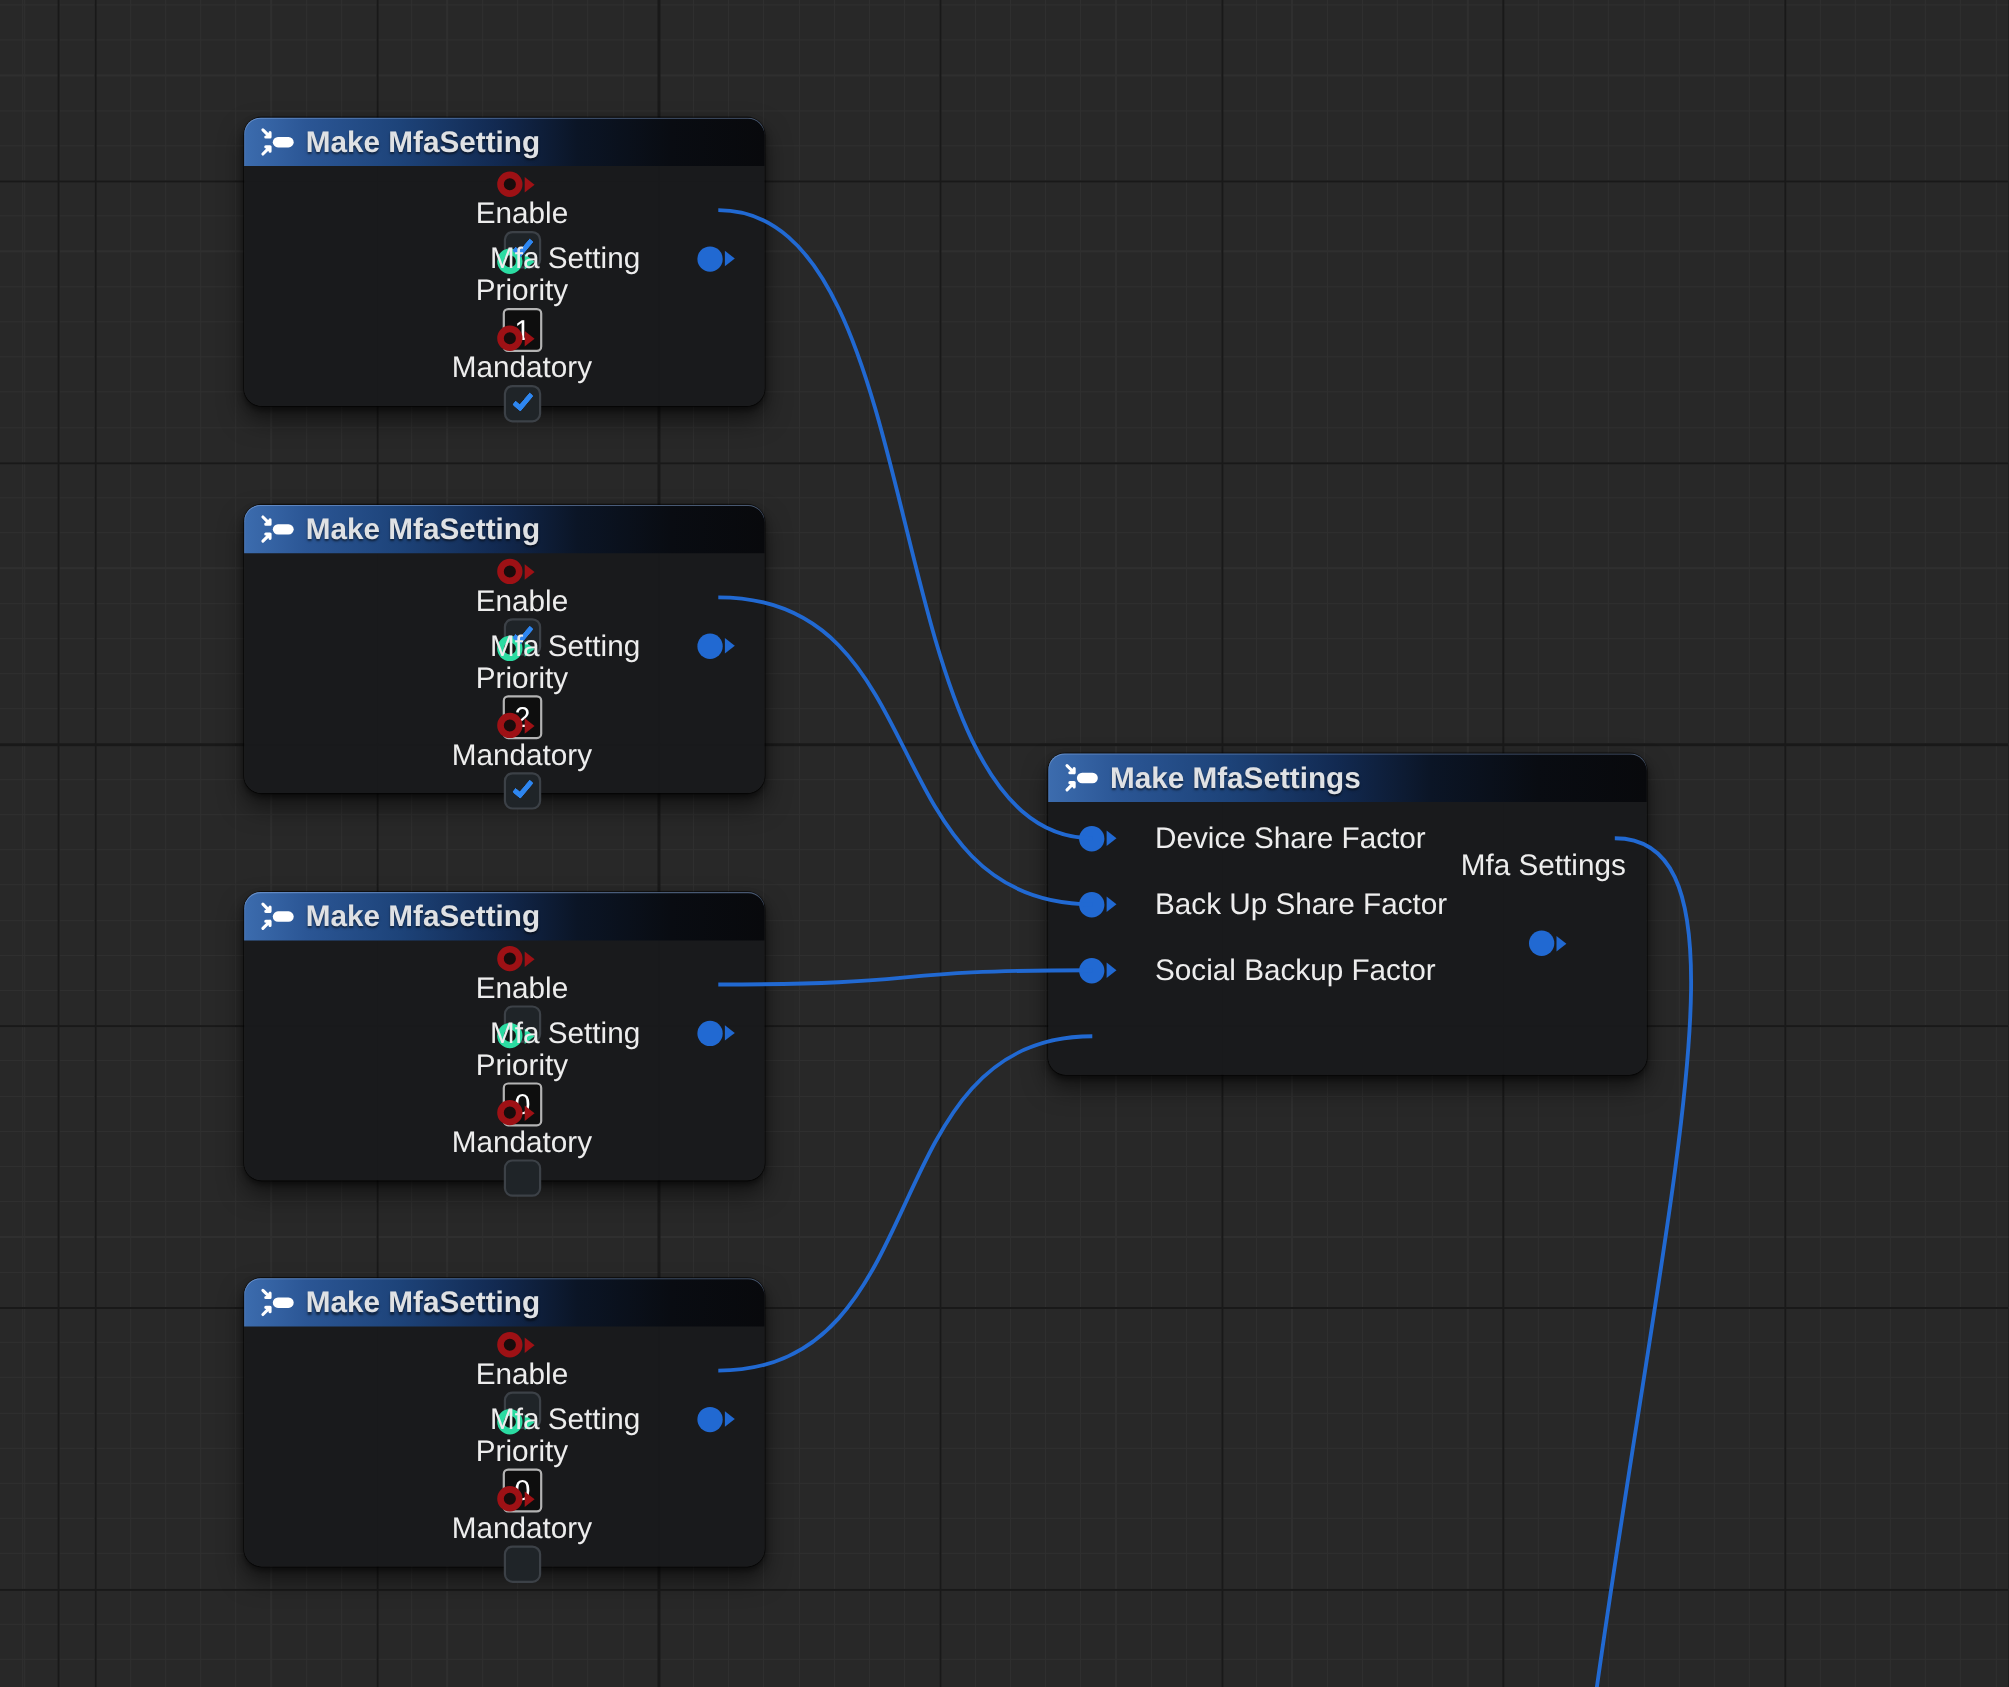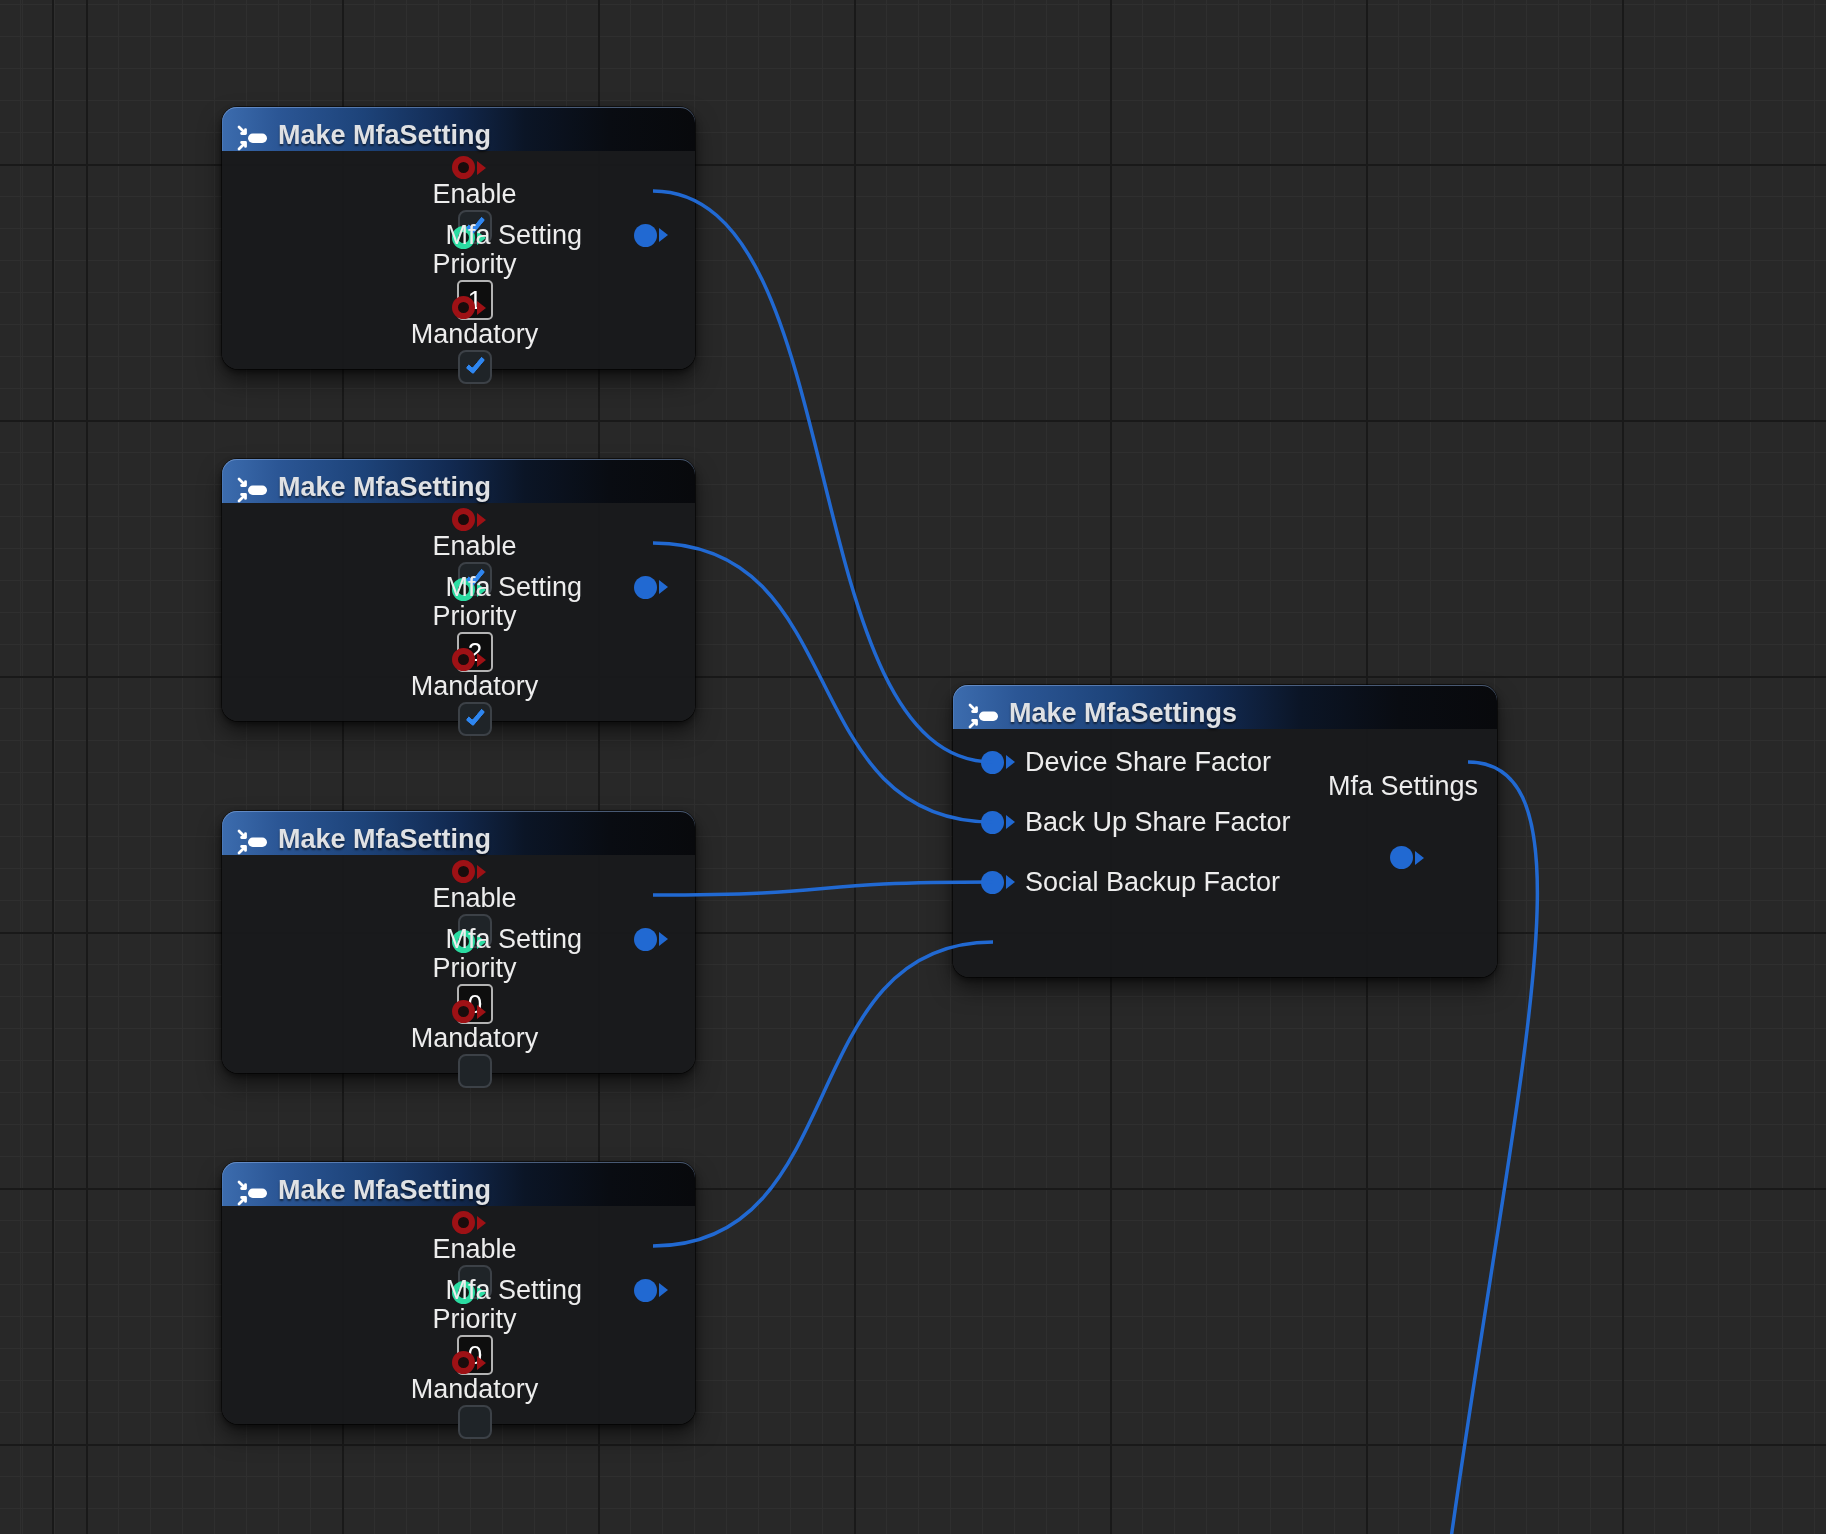--- a/index.html
+++ b/index.html
@@ -12,34 +12,34 @@
       repeating-linear-gradient(to bottom,#191919 0 2px,transparent 2px 256px),
       repeating-linear-gradient(to right,#2f2f2f 0 1px,transparent 1px 32px),
       repeating-linear-gradient(to bottom,#2f2f2f 0 1px,transparent 1px 32px);
     background-position:86px 0,0 164px,22px 0,0 4px;
   }
   .node{
     position:absolute;border-radius:16px;background:rgba(25,26,28,.97);
     box-shadow:0 0 0 1px rgba(0,0,0,.55),0 12px 22px rgba(0,0,0,.5),0 3px 6px rgba(0,0,0,.5);
   }
   .header{
-    height:44px;display:flex;align-items:flex-end;padding:0 14px;
+    height:44px;display:flex;align-items:center;padding:0 14px;
     border-radius:15px 15px 0 0;
     background:linear-gradient(to right,#3c6cae 0%,#2b5695 12%,#1d4379 30%,#122a52 48%,#0b1526 64%,#090c12 82%,#08090c 100%);
     box-shadow:inset 0 1px 0 rgba(150,185,235,.45),inset 1px 0 0 rgba(120,160,215,.25);
   }
   .title{margin-left:10px;font-size:27px;font-weight:bold;color:#dfe1e4;
     text-shadow:0 2px 2px rgba(0,0,0,.55);white-space:nowrap;}
   .struct-icon{display:flex;align-items:center;}
   .body{position:relative;}
   .body.pad-s{padding-top:5px;}
   .body.pad-w{padding-top:3px;}
   .row{display:flex;align-items:center;padding-left:20px;}
   .row.h70{height:70px;flex-direction:column;}
-  .row.h60{height:60px;padding-left:28px;}
+  .row.h60{height:60px;padding-left:28px;gap:25px;}
   .pinwrap{display:flex;align-items:center;flex:none;}
   .pin{width:23px;height:23px;border-radius:50%;flex:none;box-sizing:border-box;}
   .pin.hred{border:6px solid #9e1115;background:#190c0c;}
   .pin.hgreen{border:6px solid #2bdca2;background:#0f1a16;}
   .pin.sblue{background:#2169d2;}
   .pin-arrow{width:0;height:0;border-top:7px solid transparent;border-bottom:7px solid transparent;margin-left:2px;}
   .pin-arrow.red{border-left:9px solid #9e1115;}
   .pin-arrow.green{border-left:9px solid #2bdca2;}
   .pin-arrow.blue{border-left:9px solid #2169d2;}
   .lbl{margin-left:12px;font-size:27px;color:#ededed;white-space:nowrap;}

